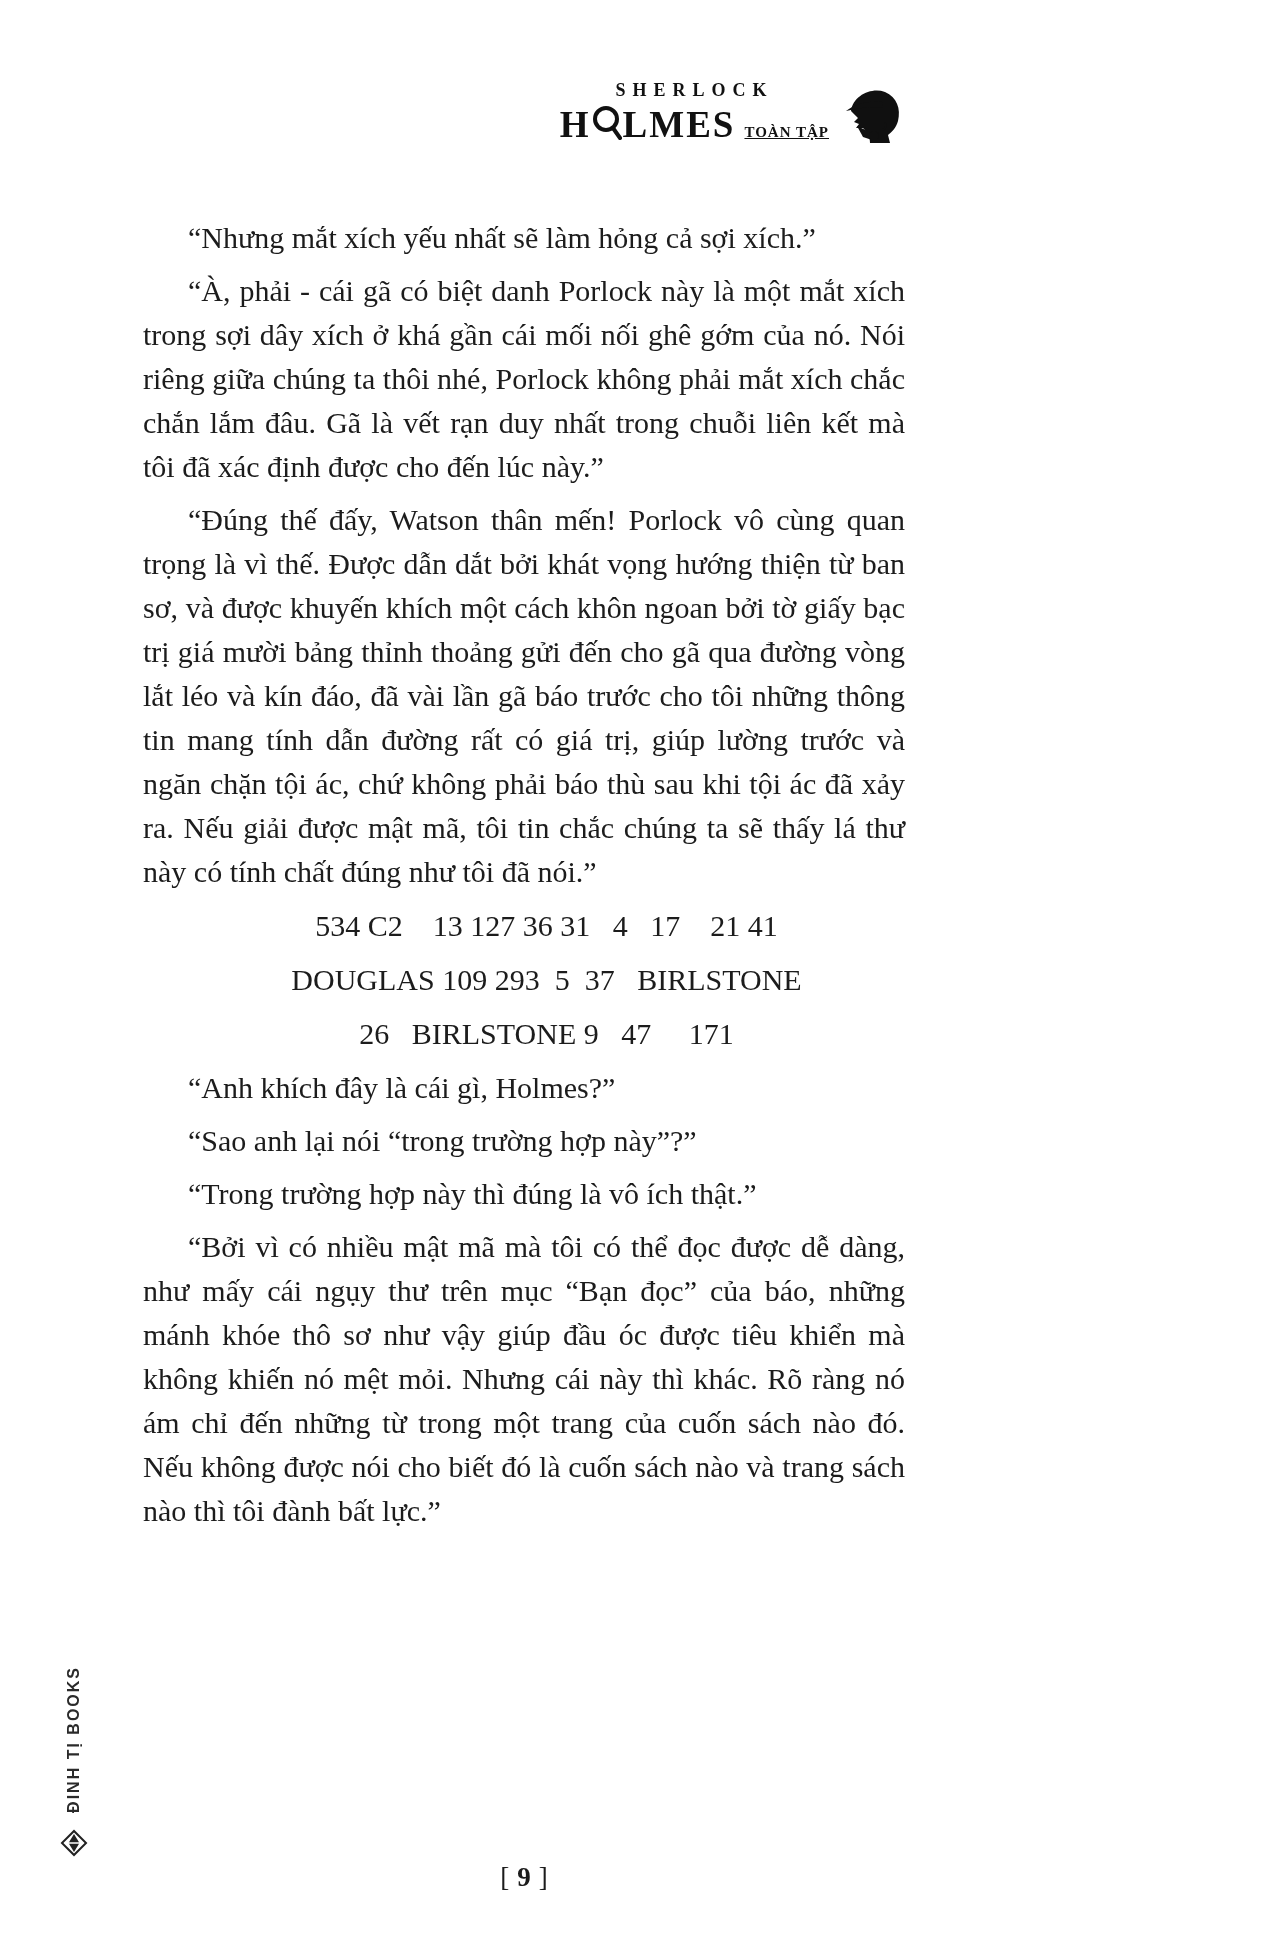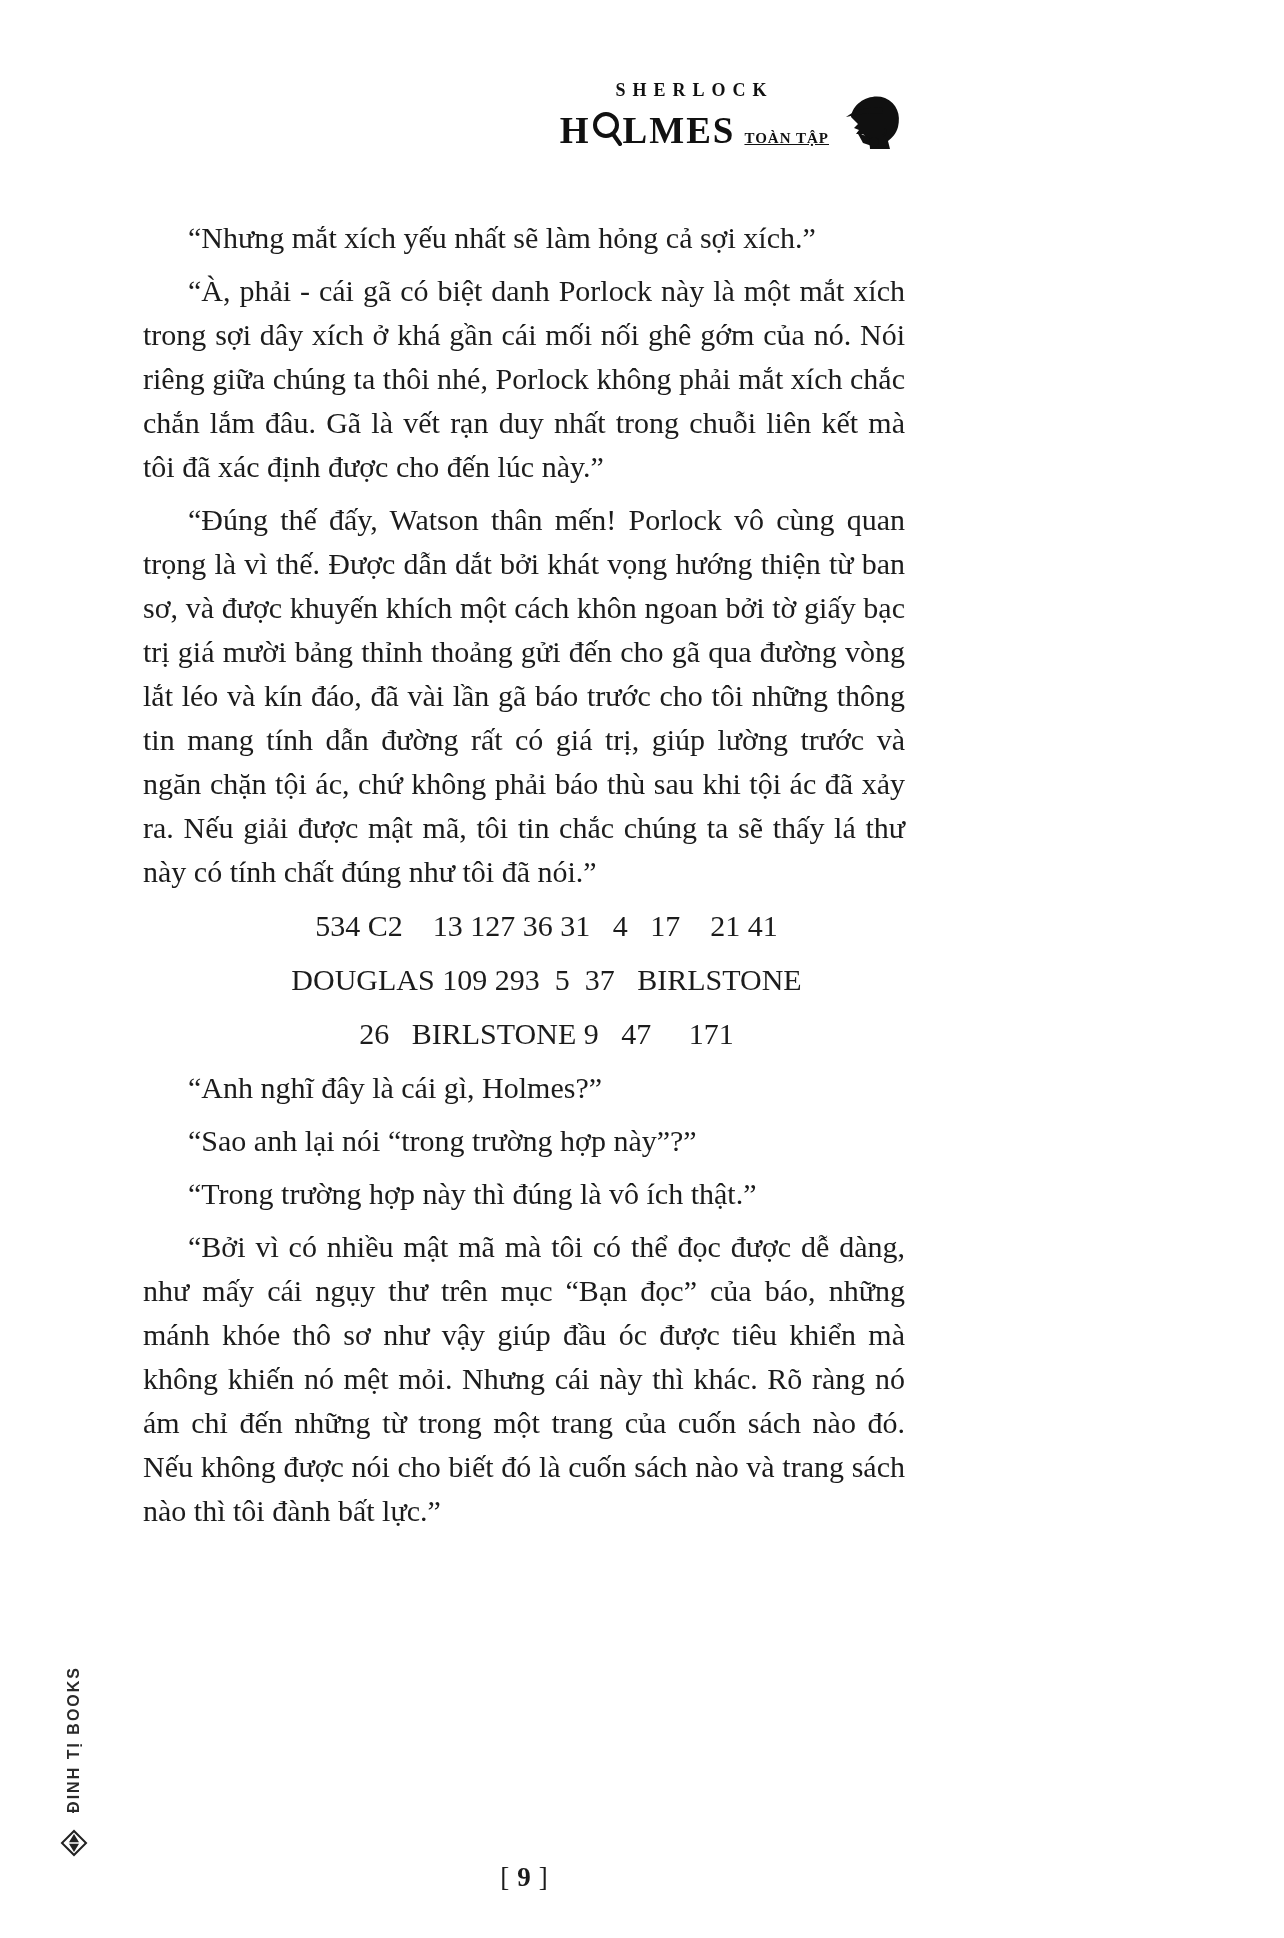--- a/index.html
+++ b/index.html
@@ -22,21 +22,21 @@
     display: flex;
     align-items: flex-end;
     gap: 14px;
     color: #111;
   }
   .brand { text-align: center; }
   .brand-series {
     font-size: 18px;
     font-weight: bold;
     letter-spacing: 7px;
-    margin-bottom: 8px;
+    margin-bottom: 2px;
   }
   .brand-row {
     display: flex;
     align-items: baseline;
     gap: 9px;
   }
   .brand-title {
     font-size: 37px;
     font-weight: bold;
     letter-spacing: 2px;
@@ -145,21 +145,21 @@
   </span>
 </div>
 
 <div class="text-col">
   <p class="body-par">“Nhưng mắt xích yếu nhất sẽ làm hỏng cả sợi xích.”</p>
   <p class="body-par">“À, phải - cái gã có biệt danh Porlock này là một mắt xích trong sợi dây xích ở khá gần cái mối nối ghê gớm của nó. Nói riêng giữa chúng ta thôi nhé, Porlock không phải mắt xích chắc chắn lắm đâu. Gã là vết rạn duy nhất trong chuỗi liên kết mà tôi đã xác định được cho đến lúc này.”</p>
   <p class="body-par">“Đúng thế đấy, Watson thân mến! Porlock vô cùng quan trọng là vì thế. Được dẫn dắt bởi khát vọng hướng thiện từ ban sơ, và được khuyến khích một cách khôn ngoan bởi tờ giấy bạc trị giá mười bảng thỉnh thoảng gửi đến cho gã qua đường vòng lắt léo và kín đáo, đã vài lần gã báo trước cho tôi những thông tin mang tính dẫn đường rất có giá trị, giúp lường trước và ngăn chặn tội ác, chứ không phải báo thù sau khi tội ác đã xảy ra. Nếu giải được mật mã, tôi tin chắc chúng ta sẽ thấy lá thư này có tính chất đúng như tôi đã nói.”</p>
   <p class="cipher">534 C2    13 127 36 31   4   17    21 41</p>
   <p class="cipher">DOUGLAS 109 293  5  37   BIRLSTONE</p>
   <p class="cipher">26   BIRLSTONE 9   47     171</p>
-  <p class="body-par">“Anh nghĩ đây là cái gì, Holmes?”</p>
+  <p class="body-par">“Anh khích đây là cái gì, Holmes?”</p>
   <p class="body-par">“Sao anh lại nói “trong trường hợp này”?”</p>
   <p class="body-par">“Trong trường hợp này thì đúng là vô ích thật.”</p>
   <p class="body-par">“Bởi vì có nhiều mật mã mà tôi có thể đọc được dễ dàng, như mấy cái ngụy thư trên mục “Bạn đọc” của báo, những mánh khóe thô sơ như vậy giúp đầu óc được tiêu khiển mà không khiến nó mệt mỏi. Nhưng cái này thì khác. Rõ ràng nó ám chỉ đến những từ trong một trang của cuốn sách nào đó. Nếu không được nói cho biết đó là cuốn sách nào và trang sách nào thì tôi đành bất lực.”</p>
 </div>
 
 <div class="publisher">
   <span class="publisher-text">ĐINH TỊ BOOKS</span>
   <span>
     <svg width="36" height="40" viewBox="0 0 36 40" aria-hidden="true">
       <rect x="9.5" y="9.5" width="17" height="17" transform="rotate(45 18 18)" fill="none" stroke="#222" stroke-width="2"></rect>

